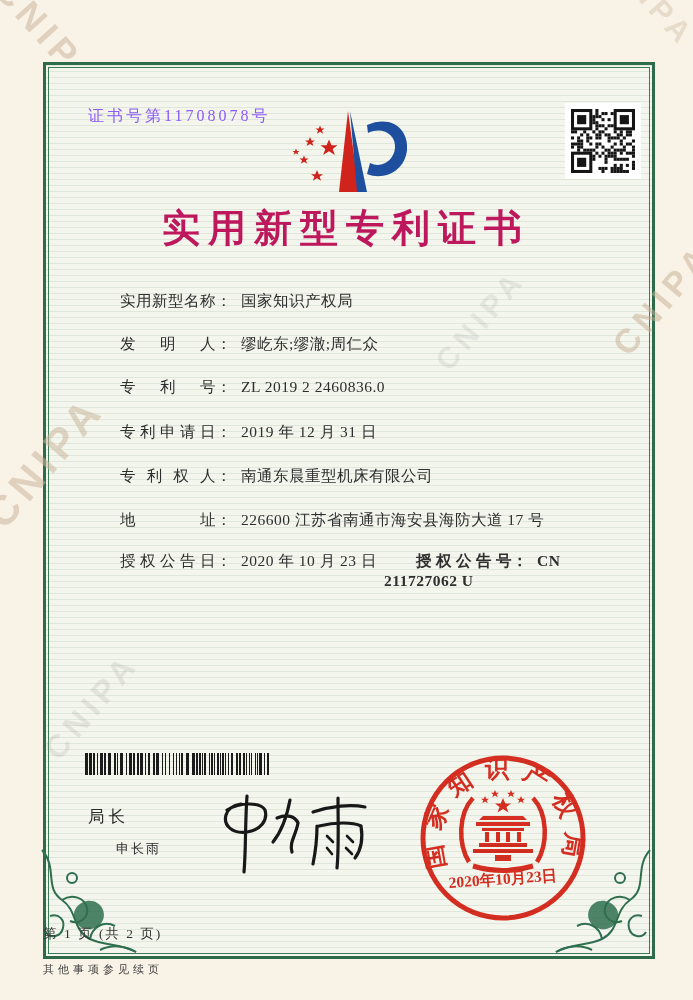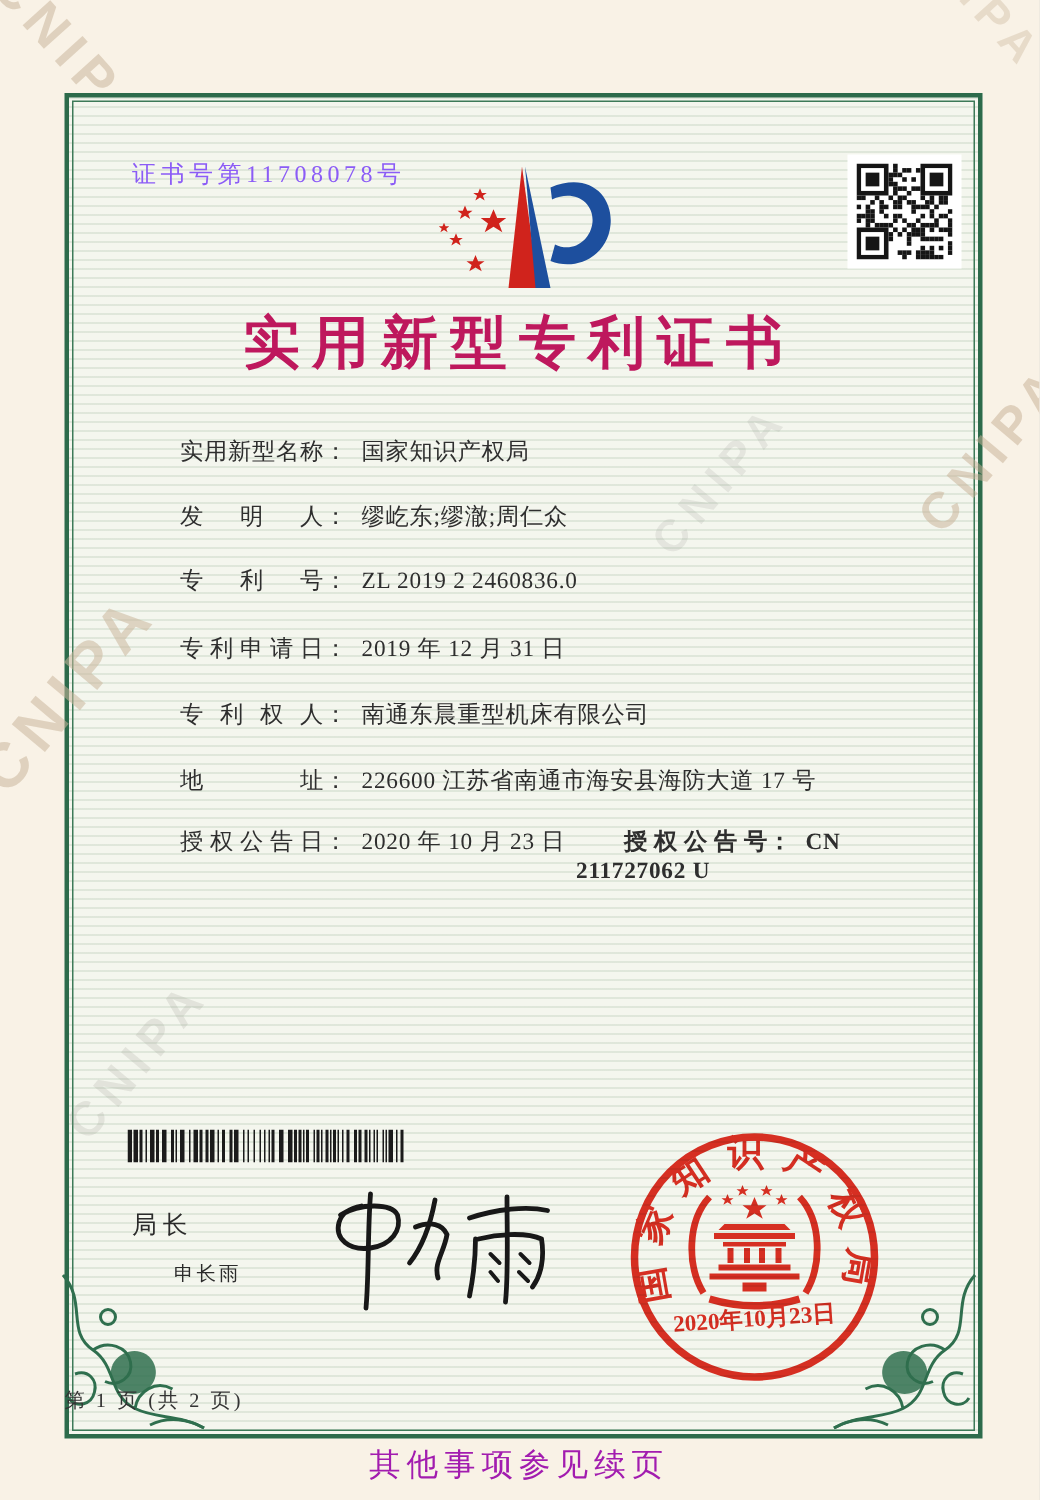--- a/index.html
+++ b/index.html
@@ -43,22 +43,22 @@
   .signature{position:absolute;left:195px;top:788px;width:180px;height:95px;}
   
   .seal{position:absolute;left:413px;top:748px;width:180px;height:180px;mix-blend-mode:multiply;opacity:.95;}
   
   .orn{position:absolute;width:112px;height:112px;}
   .orn-bl{left:30px;top:846px;}
   .orn-br{left:550px;top:846px;transform:scaleX(-1);}
   
   .page-number{position:absolute;left:43px;top:925px;width:606px;text-align:left;font-size:13.5px;
                letter-spacing:2px;color:#333;}
-  .footnote{position:absolute;left:43px;top:962px;width:606px;text-align:center;font-size:21px;
-            letter-spacing:4px;color:#a21caf;}
+  .footnote{position:absolute;left:43px;top:962px;width:606px;font-size:11px;
+            letter-spacing:4px;color:#404040;}
 </style>
 </head>
 <body>
 
 <div class="page">
 
   <div class="wm wm-tl">CNIPA</div>
   <div class="wm wm-tr">CNIPA</div>
 
   <div class="frame">

